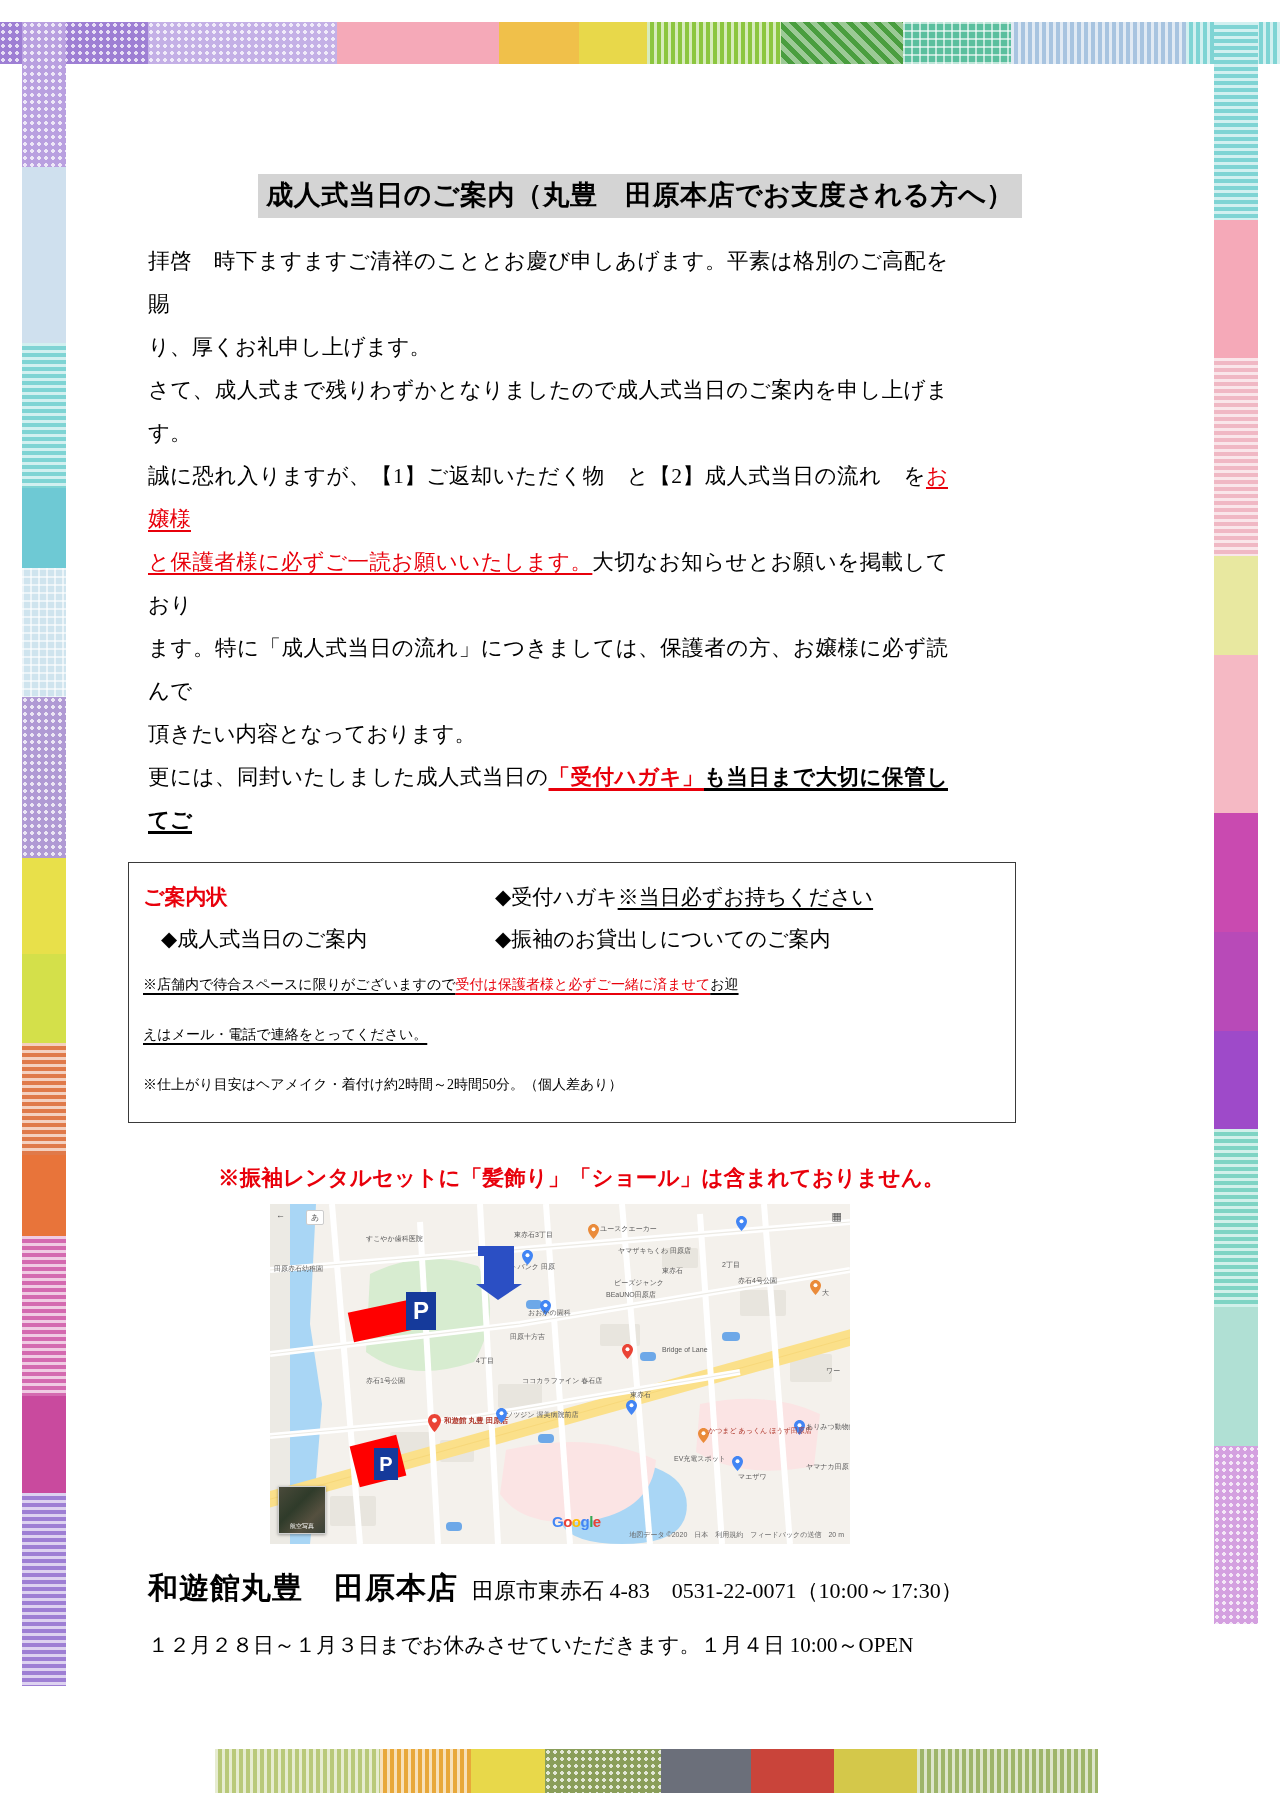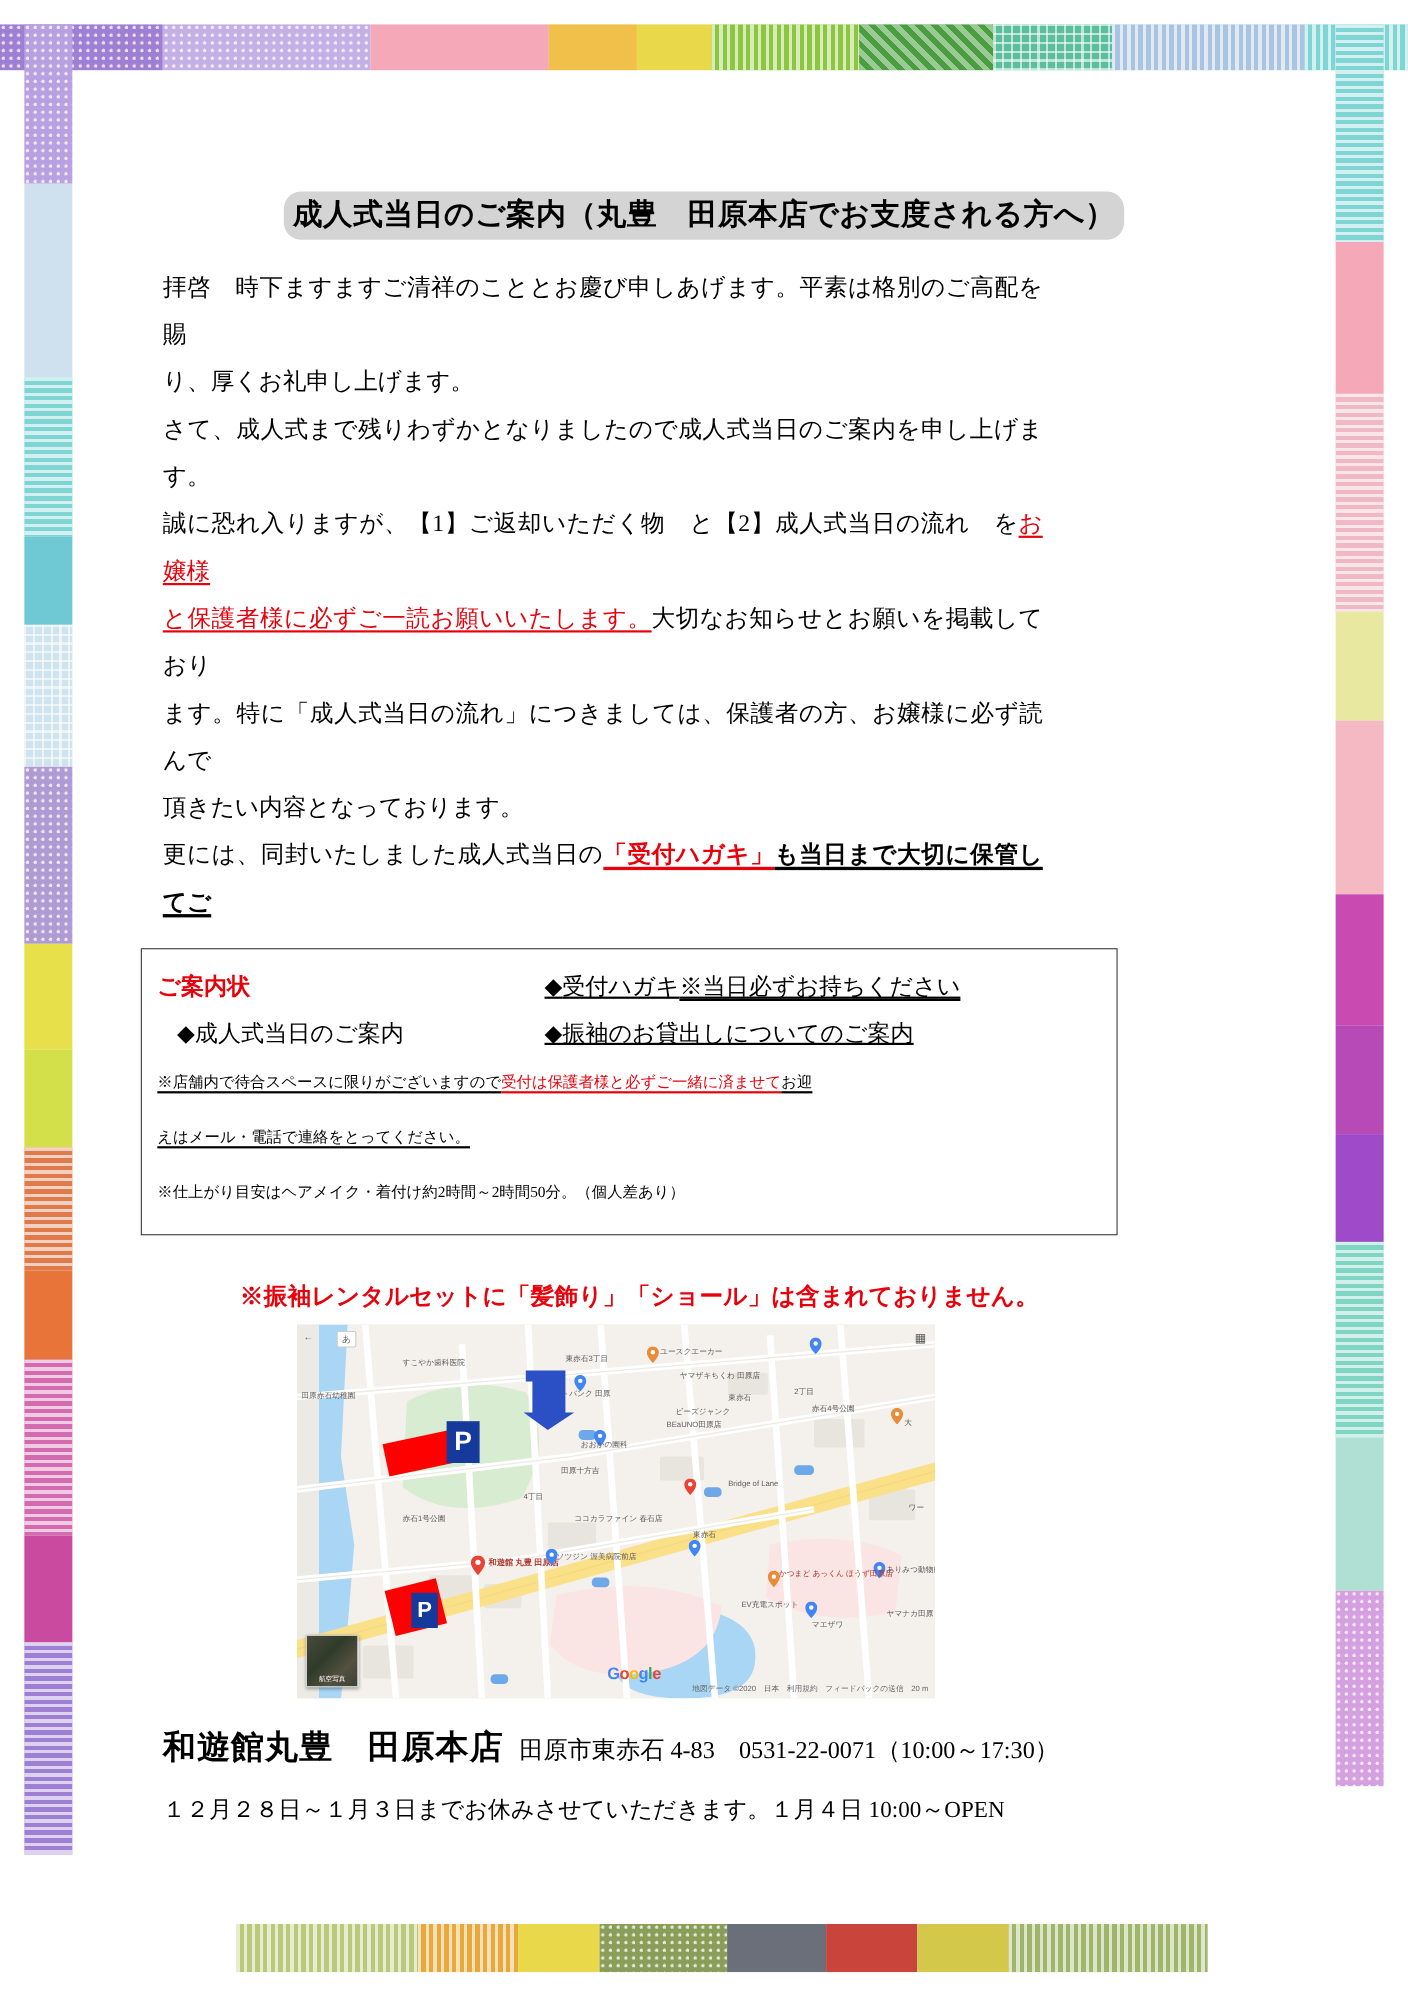--- a/index.html
+++ b/index.html
@@ -29,21 +29,20 @@
   
   .content{position:absolute;left:70px;top:70px;width:1140px;height:1670px;}
 
   .title-wrap{text-align:center;margin-top:104px;}
   .title{
     display:inline-block;
     background:#d4d4d4;
     font-size:27px;font-weight:700;letter-spacing:.5px;
     padding:3px 8px 5px 8px;color:#000;
     white-space:nowrap;
-    border-radius:16px;
   }
 
   .body-text{
     margin:22px 0 0 78px;width:800px;
     font-size:21.5px;line-height:43px;color:#000;
     text-align:justify;
   }
   .body-text p{margin:0;}
   .red-u{color:#e8000b;text-decoration:underline;text-underline-offset:4px;text-decoration-thickness:2px;}
   .bk-u{color:#000;text-decoration:underline;text-underline-offset:4px;text-decoration-thickness:2px;}
@@ -52,21 +51,21 @@
 
   
   .info-box{
     margin:20px 0 0 58px;width:888px;
     border:1.5px solid #3a3a3a;
     padding:13px 14px 12px 14px;
     box-sizing:border-box;
   }
   .info-grid{display:flex;}
   .col-l{width:352px;}
-  .col-r{flex:1;text-decoration:underline;}
+  .col-r{flex:1;}
   .info-line{font-size:21px;line-height:42px;color:#000;white-space:nowrap;}
   .info-head{color:#e8000b;font-weight:700;}
   .indent{padding-left:18px;}
   .note-line{font-size:14px;line-height:50px;color:#000;}
 
   
   .caution{
     margin:40px 0 0 148px;
     font-size:21.5px;font-weight:700;color:#e8000b;
     letter-spacing:.2px;

